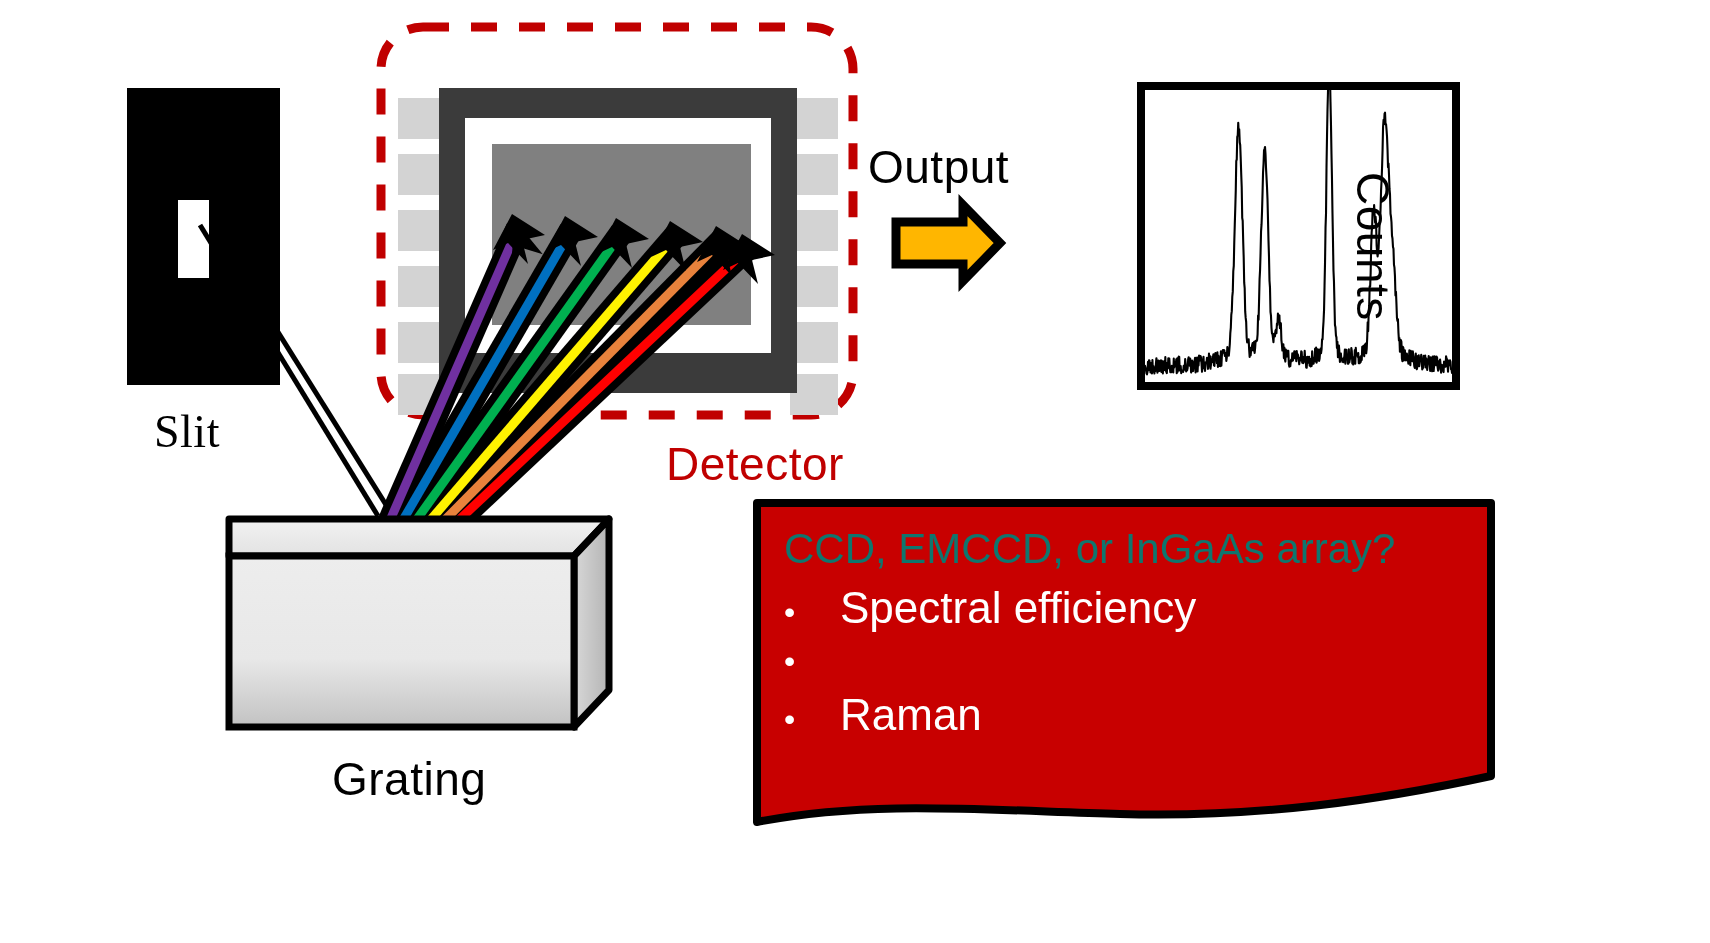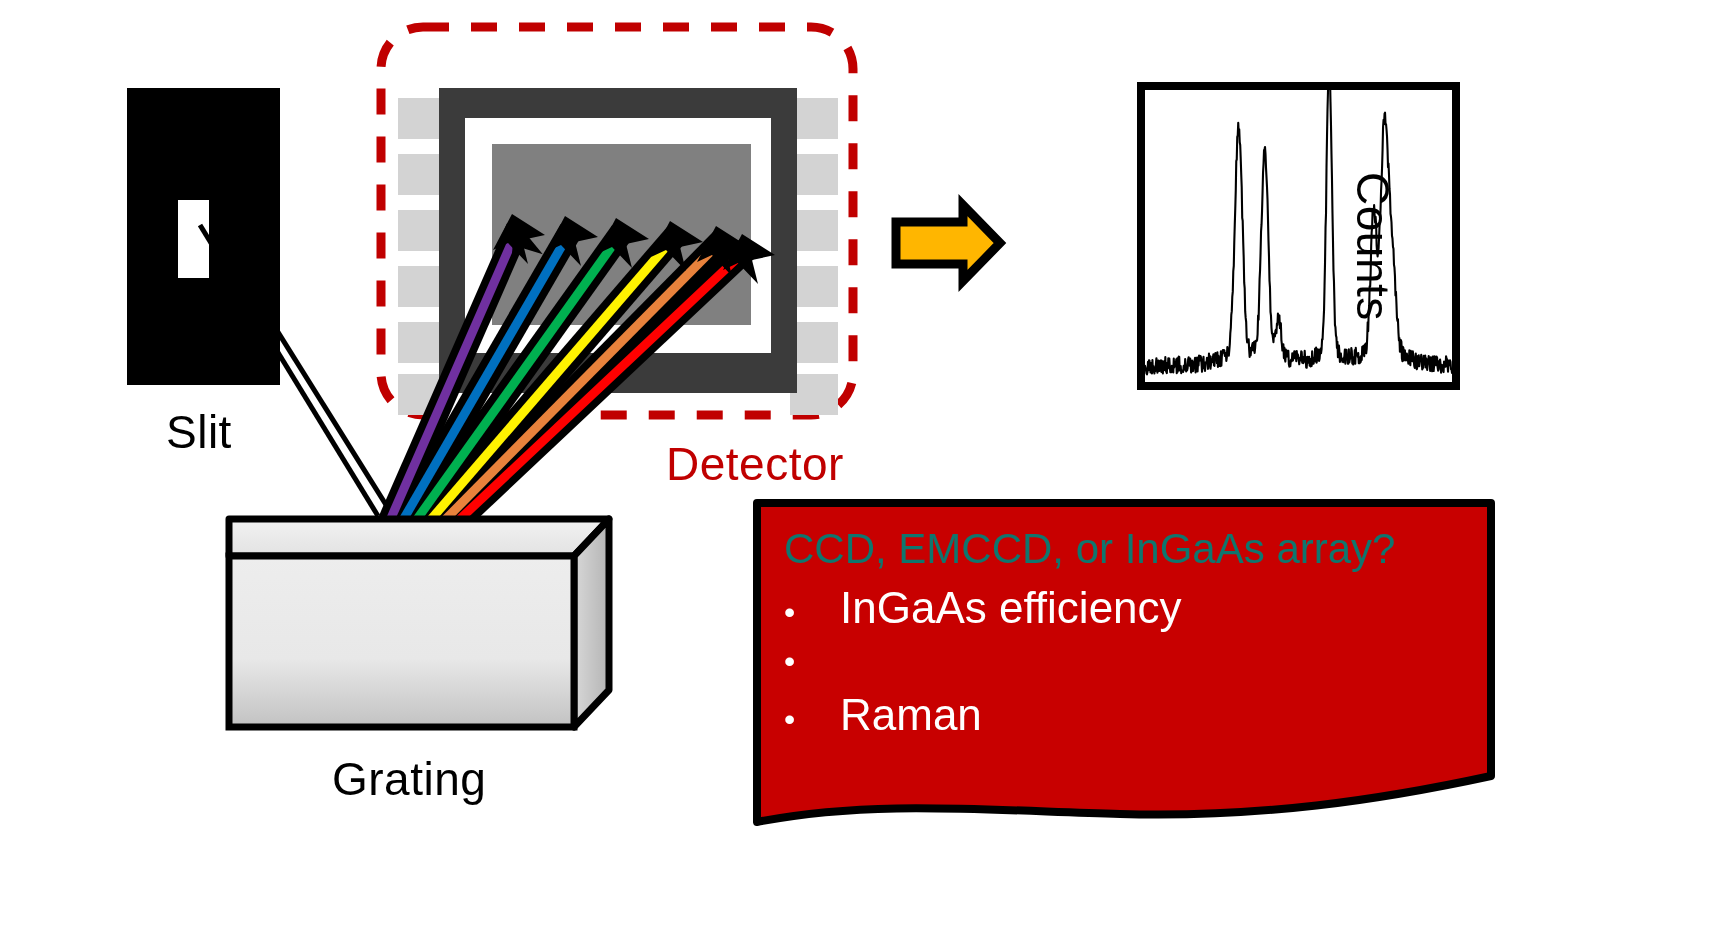--- a/index.html
+++ b/index.html
@@ -24,23 +24,24 @@
     width: 1710px;
     height: 943px;
   }
   .lbl {
     position: absolute;
     font-family: "Liberation Sans", sans-serif;
     white-space: pre;
     color: #000000;
   }
   #slit-label {
-    left: 166px; top: 405px;
-    font-size: 46px;
-    letter-spacing: 0.5px;
+    left: 154px; top: 405px;
+    font-size: 46px;
+    letter-spacing: 0.5px;
+    font-family: Liberation Serif, serif;
   }
   #grating-label {
     left: 332px; top: 752px;
     font-size: 46px;
     letter-spacing: 0.5px;
   }
   #detector-label {
     left: 666px; top: 437px;
     font-size: 46px;
     color: #C00000;
@@ -226,30 +227,31 @@
                Z" fill="#C80000" stroke="#000000" stroke-width="8" stroke-linejoin="round"></path>
     </g>
   </svg>
 
   <div class="lbl" id="slit-label">Slit</div>
 
   <div class="lbl" id="detector-label">Detector</div>
 
   <div class="lbl" id="grating-label">Grating</div>
 
+  <div class="lbl" id="output-label">Output</div>
 
 
   <div class="lbl" id="counts-label">Counts</div>
 
   <div id="banner-text">
     <div class="banner-head">CCD, EMCCD, or InGaAs array?</div>
 
     <div class="banner-li">
       <span class="bullet">•</span>
-      <span>InGaAs efficiency</span>
+      <span>Spectral efficiency</span>
     </div>
 
     <div class="banner-li">
       <span class="bullet">•</span>
     </div>
 
     <div class="banner-li">
       <span class="bullet">•</span>
       <span>Raman</span>
     </div>

